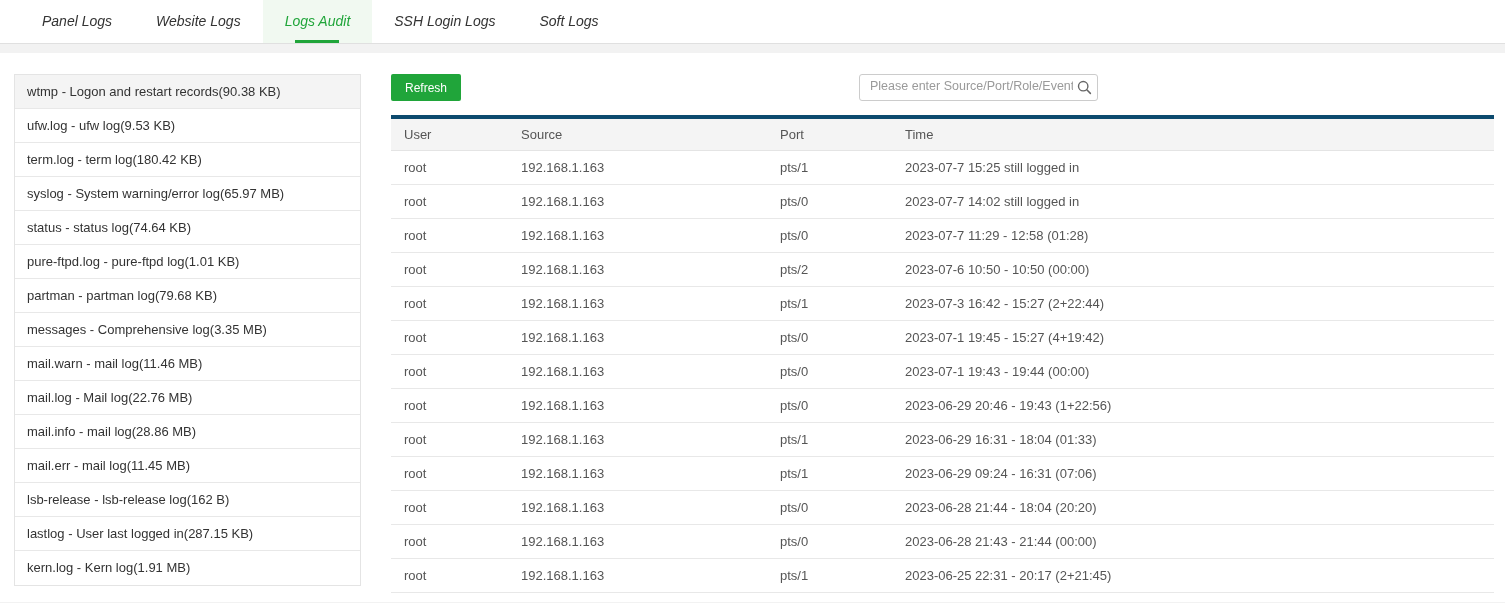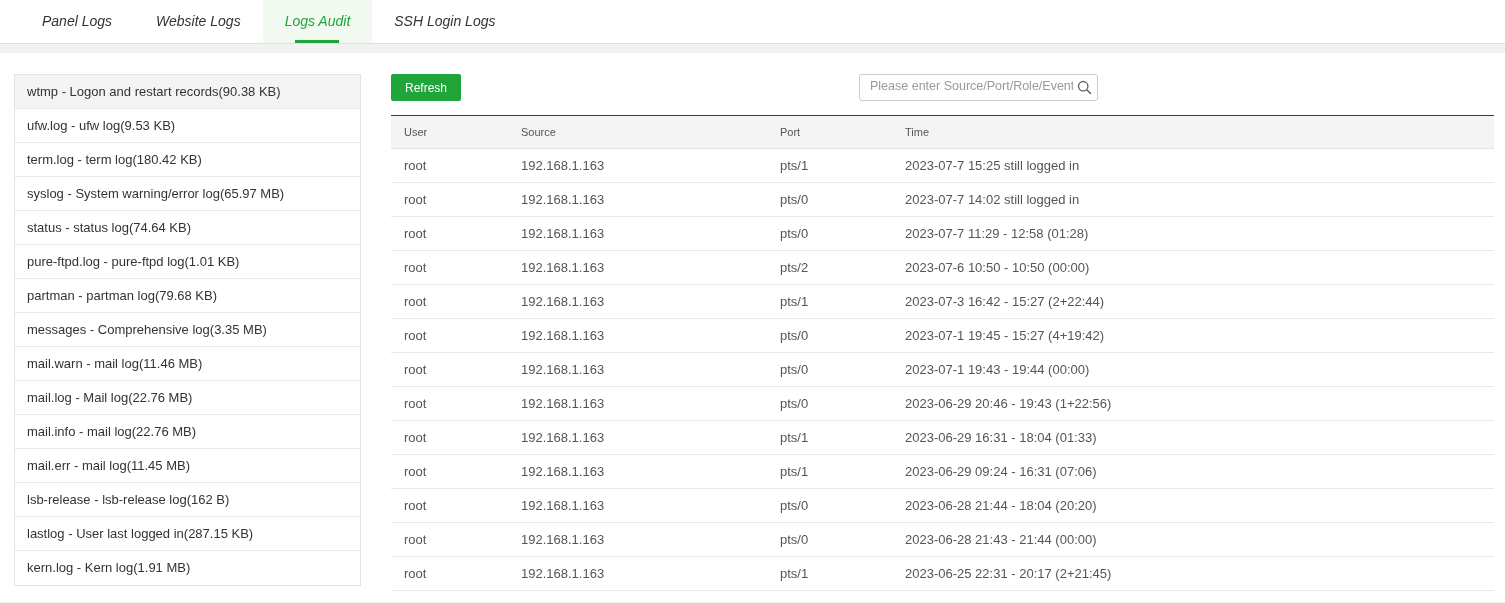--- a/index.html
+++ b/index.html
@@ -134,25 +134,25 @@
   
   .log-table {
     margin-top: 13px;
     width: 100%;
     border-collapse: collapse;
     table-layout: fixed;
   }
   .log-table th {
     height: 33px;
     background: #f4f4f4;
-    border-top: 1px solid #0c4a6e;
+    border-top: 4px solid #0c4a6e;
     border-bottom: 1px solid #e4e4e4;
     font-weight: normal;
     text-align: left;
-    font-size: 11px;
+    font-size: 13px;
     color: #555;
     padding: 0 0 0 13px;
     white-space: nowrap;
   }
   .log-table td {
     height: 34px;
     border-bottom: 1px solid #e8e8e8;
     font-size: 13px;
     color: #555;
     padding: 0 0 0 13px;
@@ -161,36 +161,37 @@
   }
 </style>
 </head>
 <body>
 
 <div class="tab-bar">
     <div class="tab"><span>Panel Logs</span></div>
     <div class="tab"><span>Website Logs</span></div>
     <div class="tab active"><span>Logs Audit</span><i class="tab-underline"></i></div>
     <div class="tab"><span>SSH Login Logs</span></div>
+    <div class="tab"><span>Soft Logs</span></div>
   </div>
 
 <div class="page-body">
 
   <div class="log-list">
       <div class="log-item selected">wtmp - Logon and restart records(90.38 KB)</div>
       <div class="log-item">ufw.log - ufw log(9.53 KB)</div>
       <div class="log-item">term.log - term log(180.42 KB)</div>
       <div class="log-item">syslog - System warning/error log(65.97 MB)</div>
       <div class="log-item">status - status log(74.64 KB)</div>
       <div class="log-item">pure-ftpd.log - pure-ftpd log(1.01 KB)</div>
       <div class="log-item">partman - partman log(79.68 KB)</div>
       <div class="log-item">messages - Comprehensive log(3.35 MB)</div>
       <div class="log-item">mail.warn - mail log(11.46 MB)</div>
       <div class="log-item">mail.log - Mail log(22.76 MB)</div>
-      <div class="log-item">mail.info - mail log(22.76 MB)</div>
+      <div class="log-item">mail.info - mail log(28.86 MB)</div>
       <div class="log-item">mail.err - mail log(11.45 MB)</div>
       <div class="log-item">lsb-release - lsb-release log(162 B)</div>
       <div class="log-item">lastlog - User last logged in(287.15 KB)</div>
       <div class="log-item">kern.log - Kern log(1.91 MB)</div>
     </div>
 
   <div class="main">
 
     <div class="toolbar">
       <button class="refresh-btn">Refresh</button>

